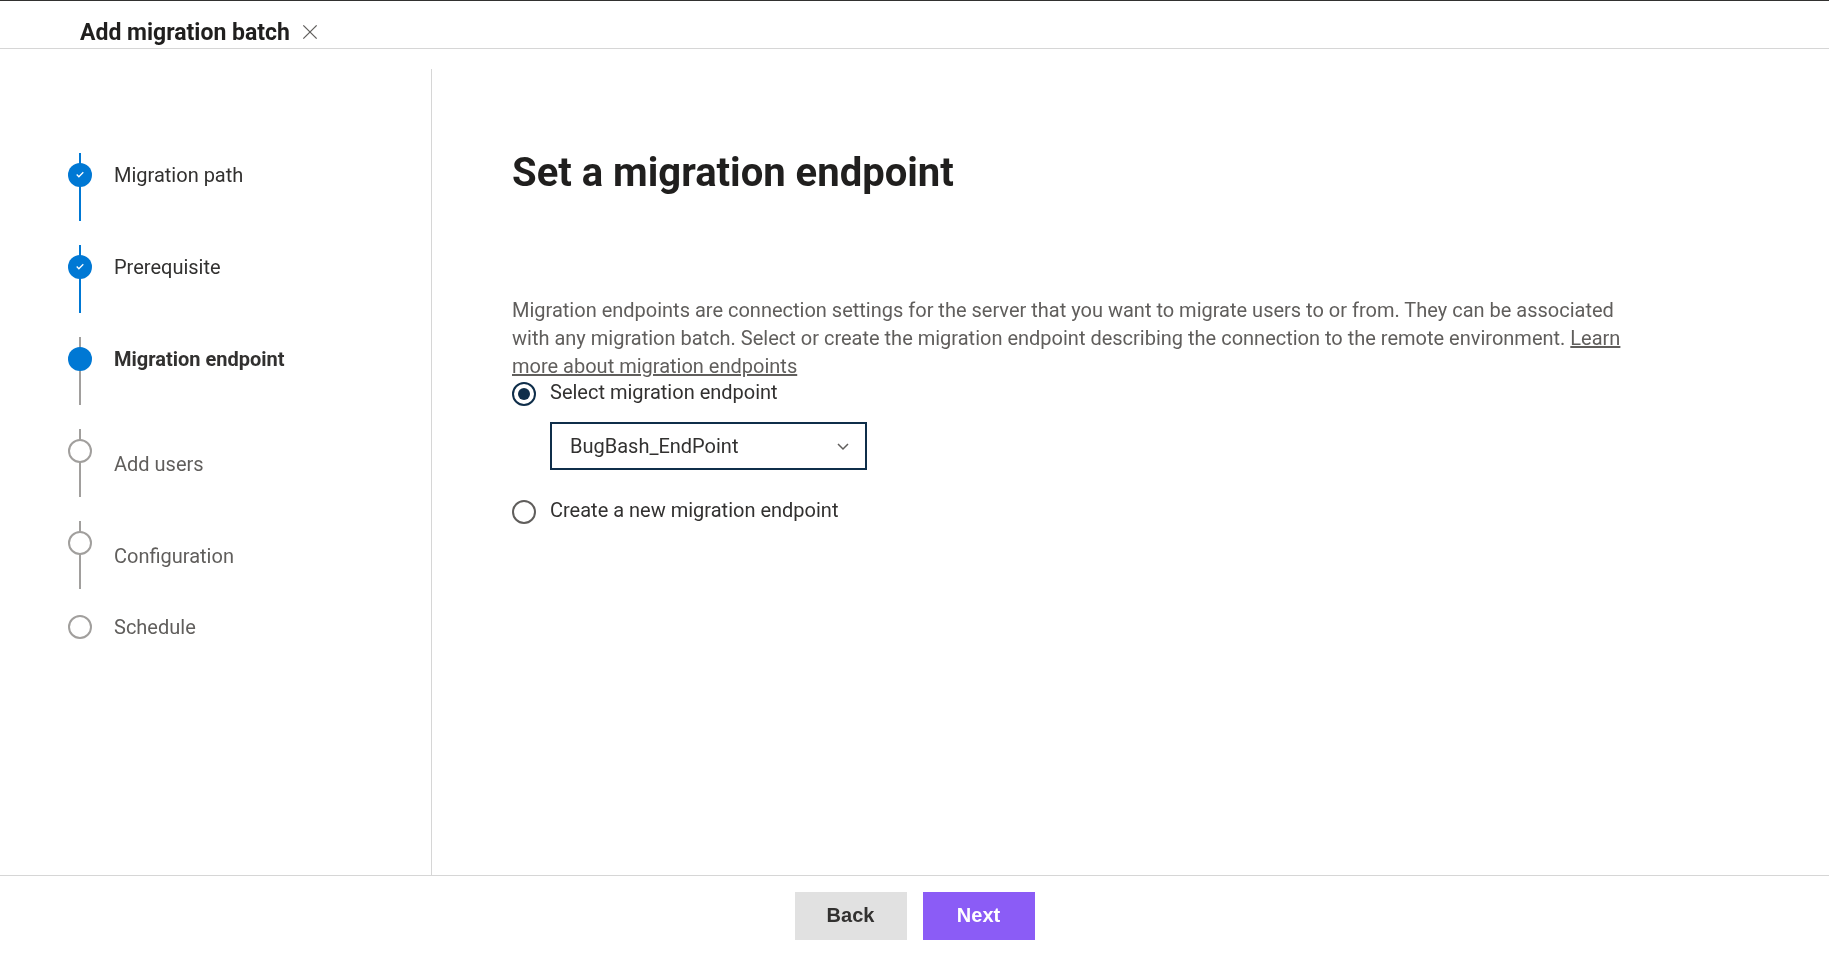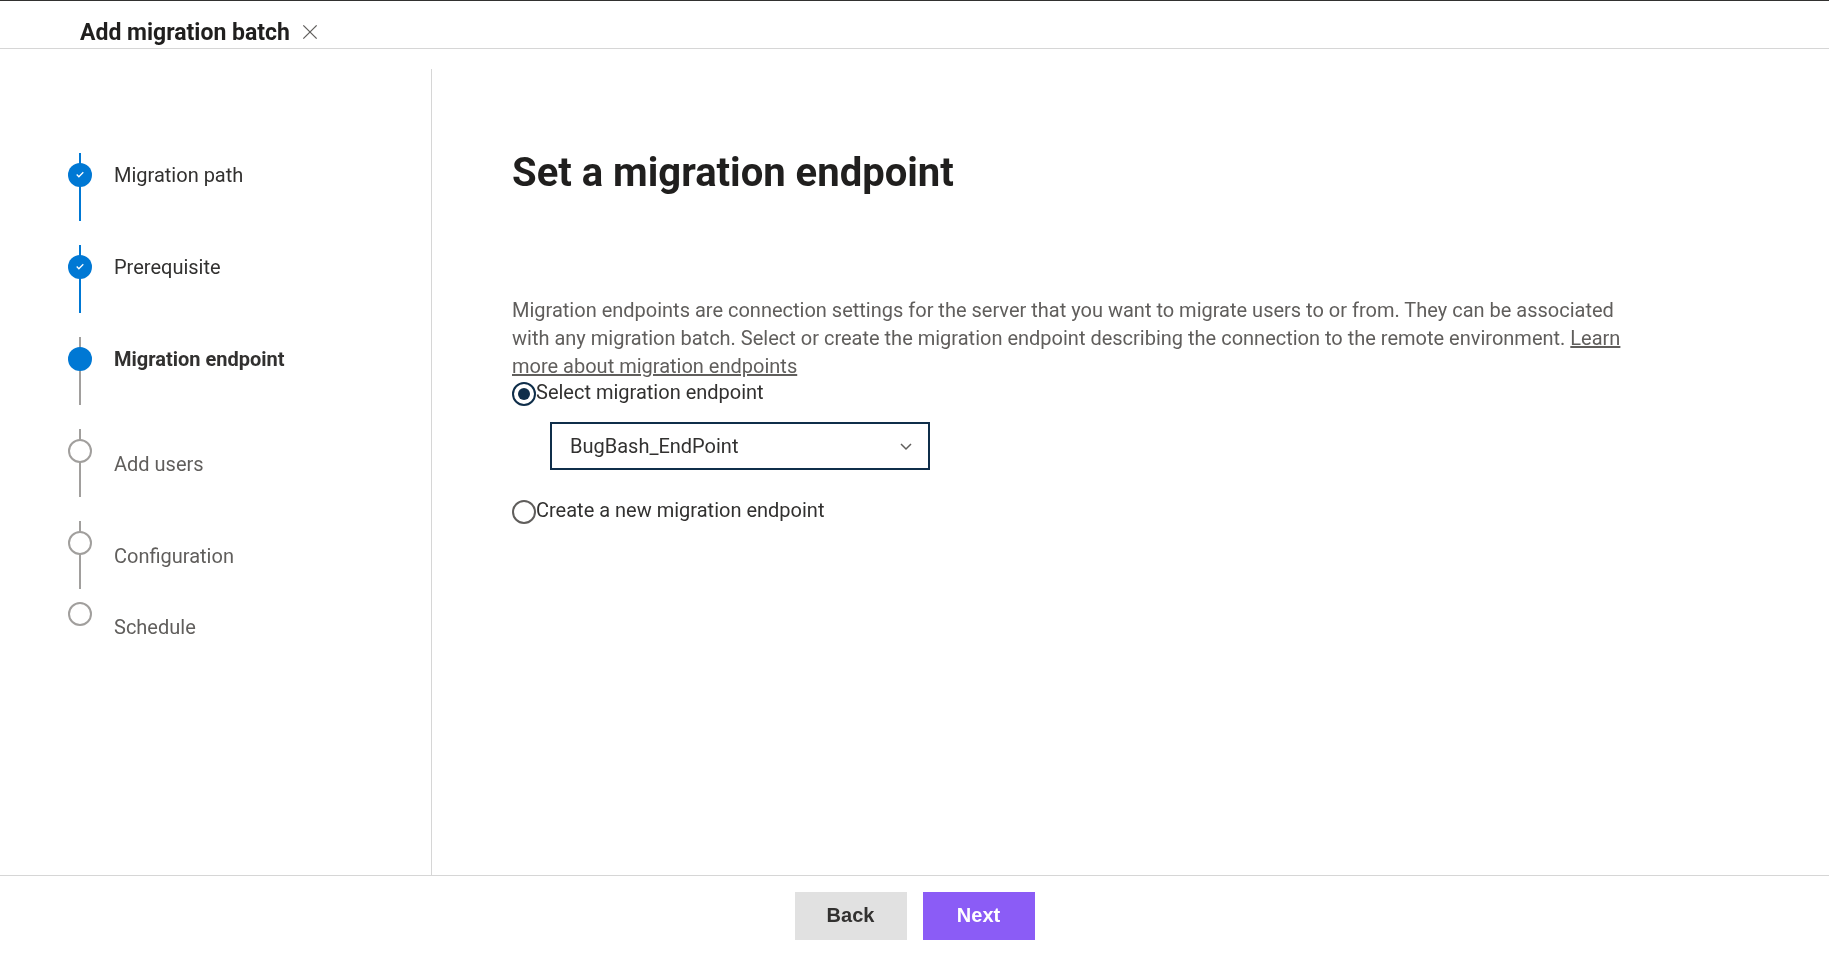--- a/index.html
+++ b/index.html
@@ -74,20 +74,21 @@
       flex-direction: column;
     }
     .step {
       display: flex;
       align-items: center;
       position: relative;
       height: 92px;
     }
     .step:last-child {
       height: auto;
+      align-items: flex-end;
     }
     .step-icon {
       width: 24px;
       height: 24px;
       border-radius: 50%;
       display: flex;
       align-items: center;
       justify-content: center;
       flex-shrink: 0;
       z-index: 2;
@@ -154,20 +155,21 @@
       text-decoration: underline;
     }
     .radio-group {
       display: flex;
       flex-direction: column;
       gap: 28px;
     }
     .radio-option {
       display: flex;
       align-items: flex-start;
+      gap: 14px;
     }
     .radio-circle {
       width: 24px;
       height: 24px;
       border-radius: 50%;
       border: 2px solid #605e5c;
       display: flex;
       align-items: center;
       justify-content: center;
       flex-shrink: 0;
@@ -183,21 +185,21 @@
       border-radius: 50%;
       background: #0f2e4a;
     }
     .radio-label {
       font-size: 20px;
       color: #323130;
     }
     .dropdown {
       margin-left: 38px;
       margin-top: 16px;
-      width: 380px;
+      width: 317px;
       height: 48px;
       border: 2px solid #0f2e4a;
       display: flex;
       align-items: center;
       justify-content: space-between;
       padding: 0 14px 0 18px;
       font-size: 20px;
       color: #323130;
       cursor: pointer;
       background: #fff;

